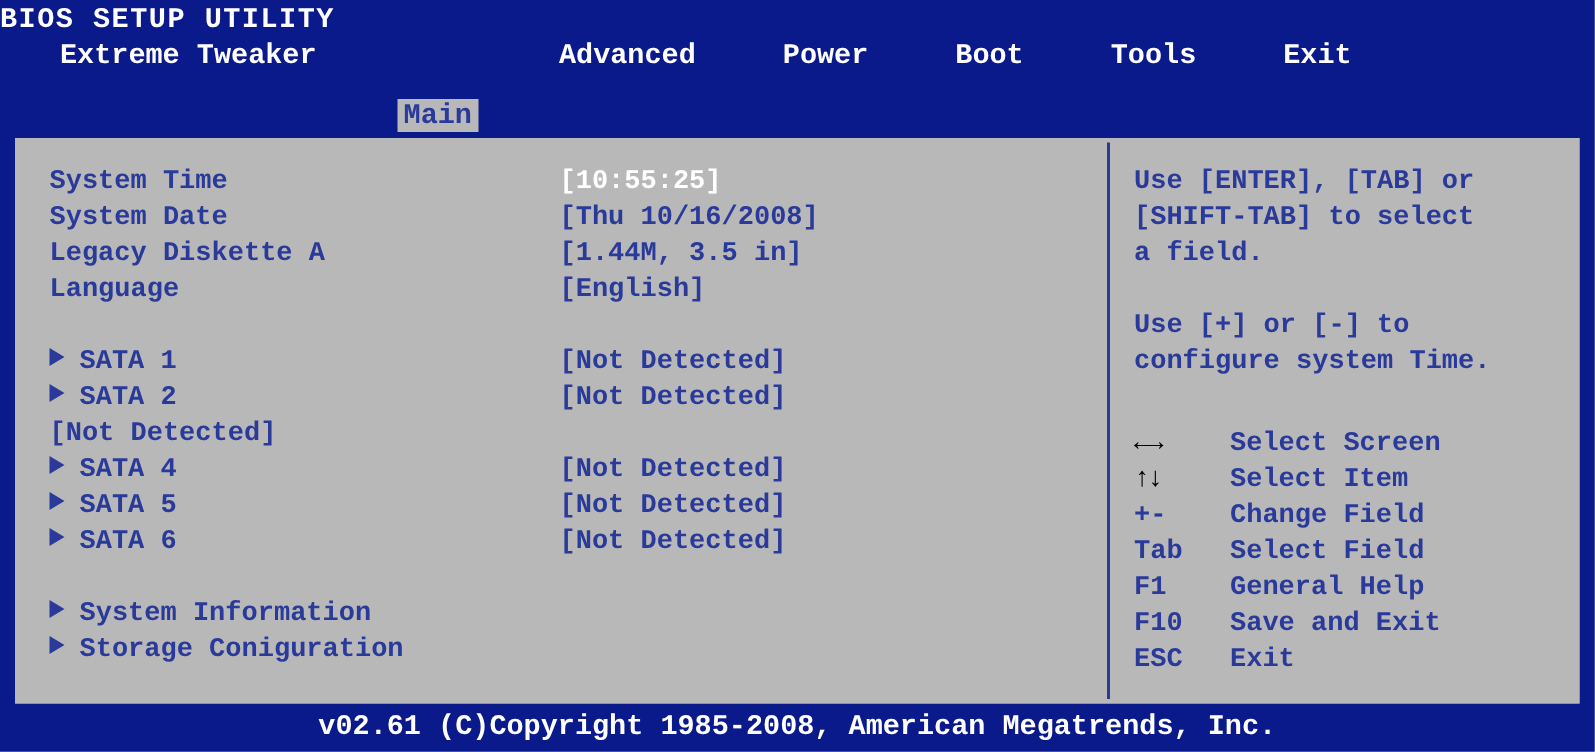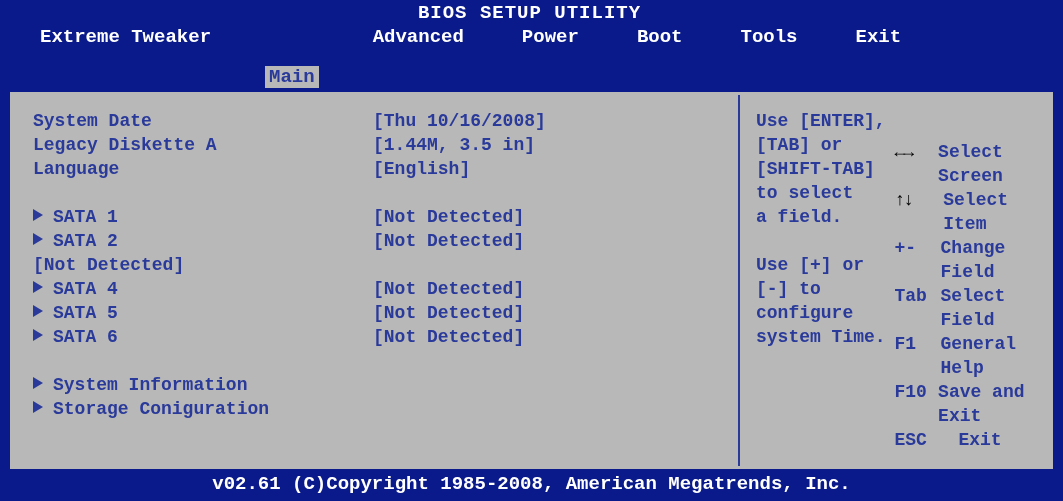--- a/index.html
+++ b/index.html
@@ -15,21 +15,21 @@
   }
   .screen {
     width: 1063px;
     height: 501px;
     background: #0a1a8a;
     display: flex;
     flex-direction: column;
   }
   .title-bar {
     color: #ffffff;
-    text-align: center;
+    text-align: left;
     padding: 2px 4px 0 0;
     font-size: 19px;
     letter-spacing: 1px;
   }
   .menu-bar {
     display: flex;
     color: #ffffff;
     padding: 2px 20px 4px 36px;
     font-size: 19px;
   }
@@ -53,21 +53,21 @@
     flex: 1;
     padding: 14px 20px;
     border-right: 2px solid #2a3a9a;
     position: relative;
   }
   .right-panel {
     width: 310px;
     padding: 14px 16px;
     color: #2a3a9a;
     display: flex;
-    flex-direction: row;
+    flex-direction: column;
   }
   .row {
     display: flex;
     line-height: 24px;
   }
   .row .label {
     width: 340px;
     color: #2a3a9a;
     white-space: pre;
   }
@@ -119,20 +119,24 @@
     <span class="menu-item">Advanced</span>
     <span class="menu-item">Power</span>
     <span class="menu-item">Boot</span>
     <span class="menu-item">Tools</span>
     <span class="menu-item">Exit</span>
   </div>
 
   <div class="main-area">
     <div class="left-panel">
 
+      <div class="row selected">
+        <span class="label">System Time</span>
+        <span class="value">[10:55:25]</span>
+      </div>
       <div class="row">
         <span class="label">System Date</span>
         <span class="value">[Thu 10/16/2008]</span>
       </div>
       <div class="row">
         <span class="label">Legacy Diskette A</span>
         <span class="value">[1.44M, 3.5 in]</span>
       </div>
       <div class="row">
         <span class="label">Language</span>

